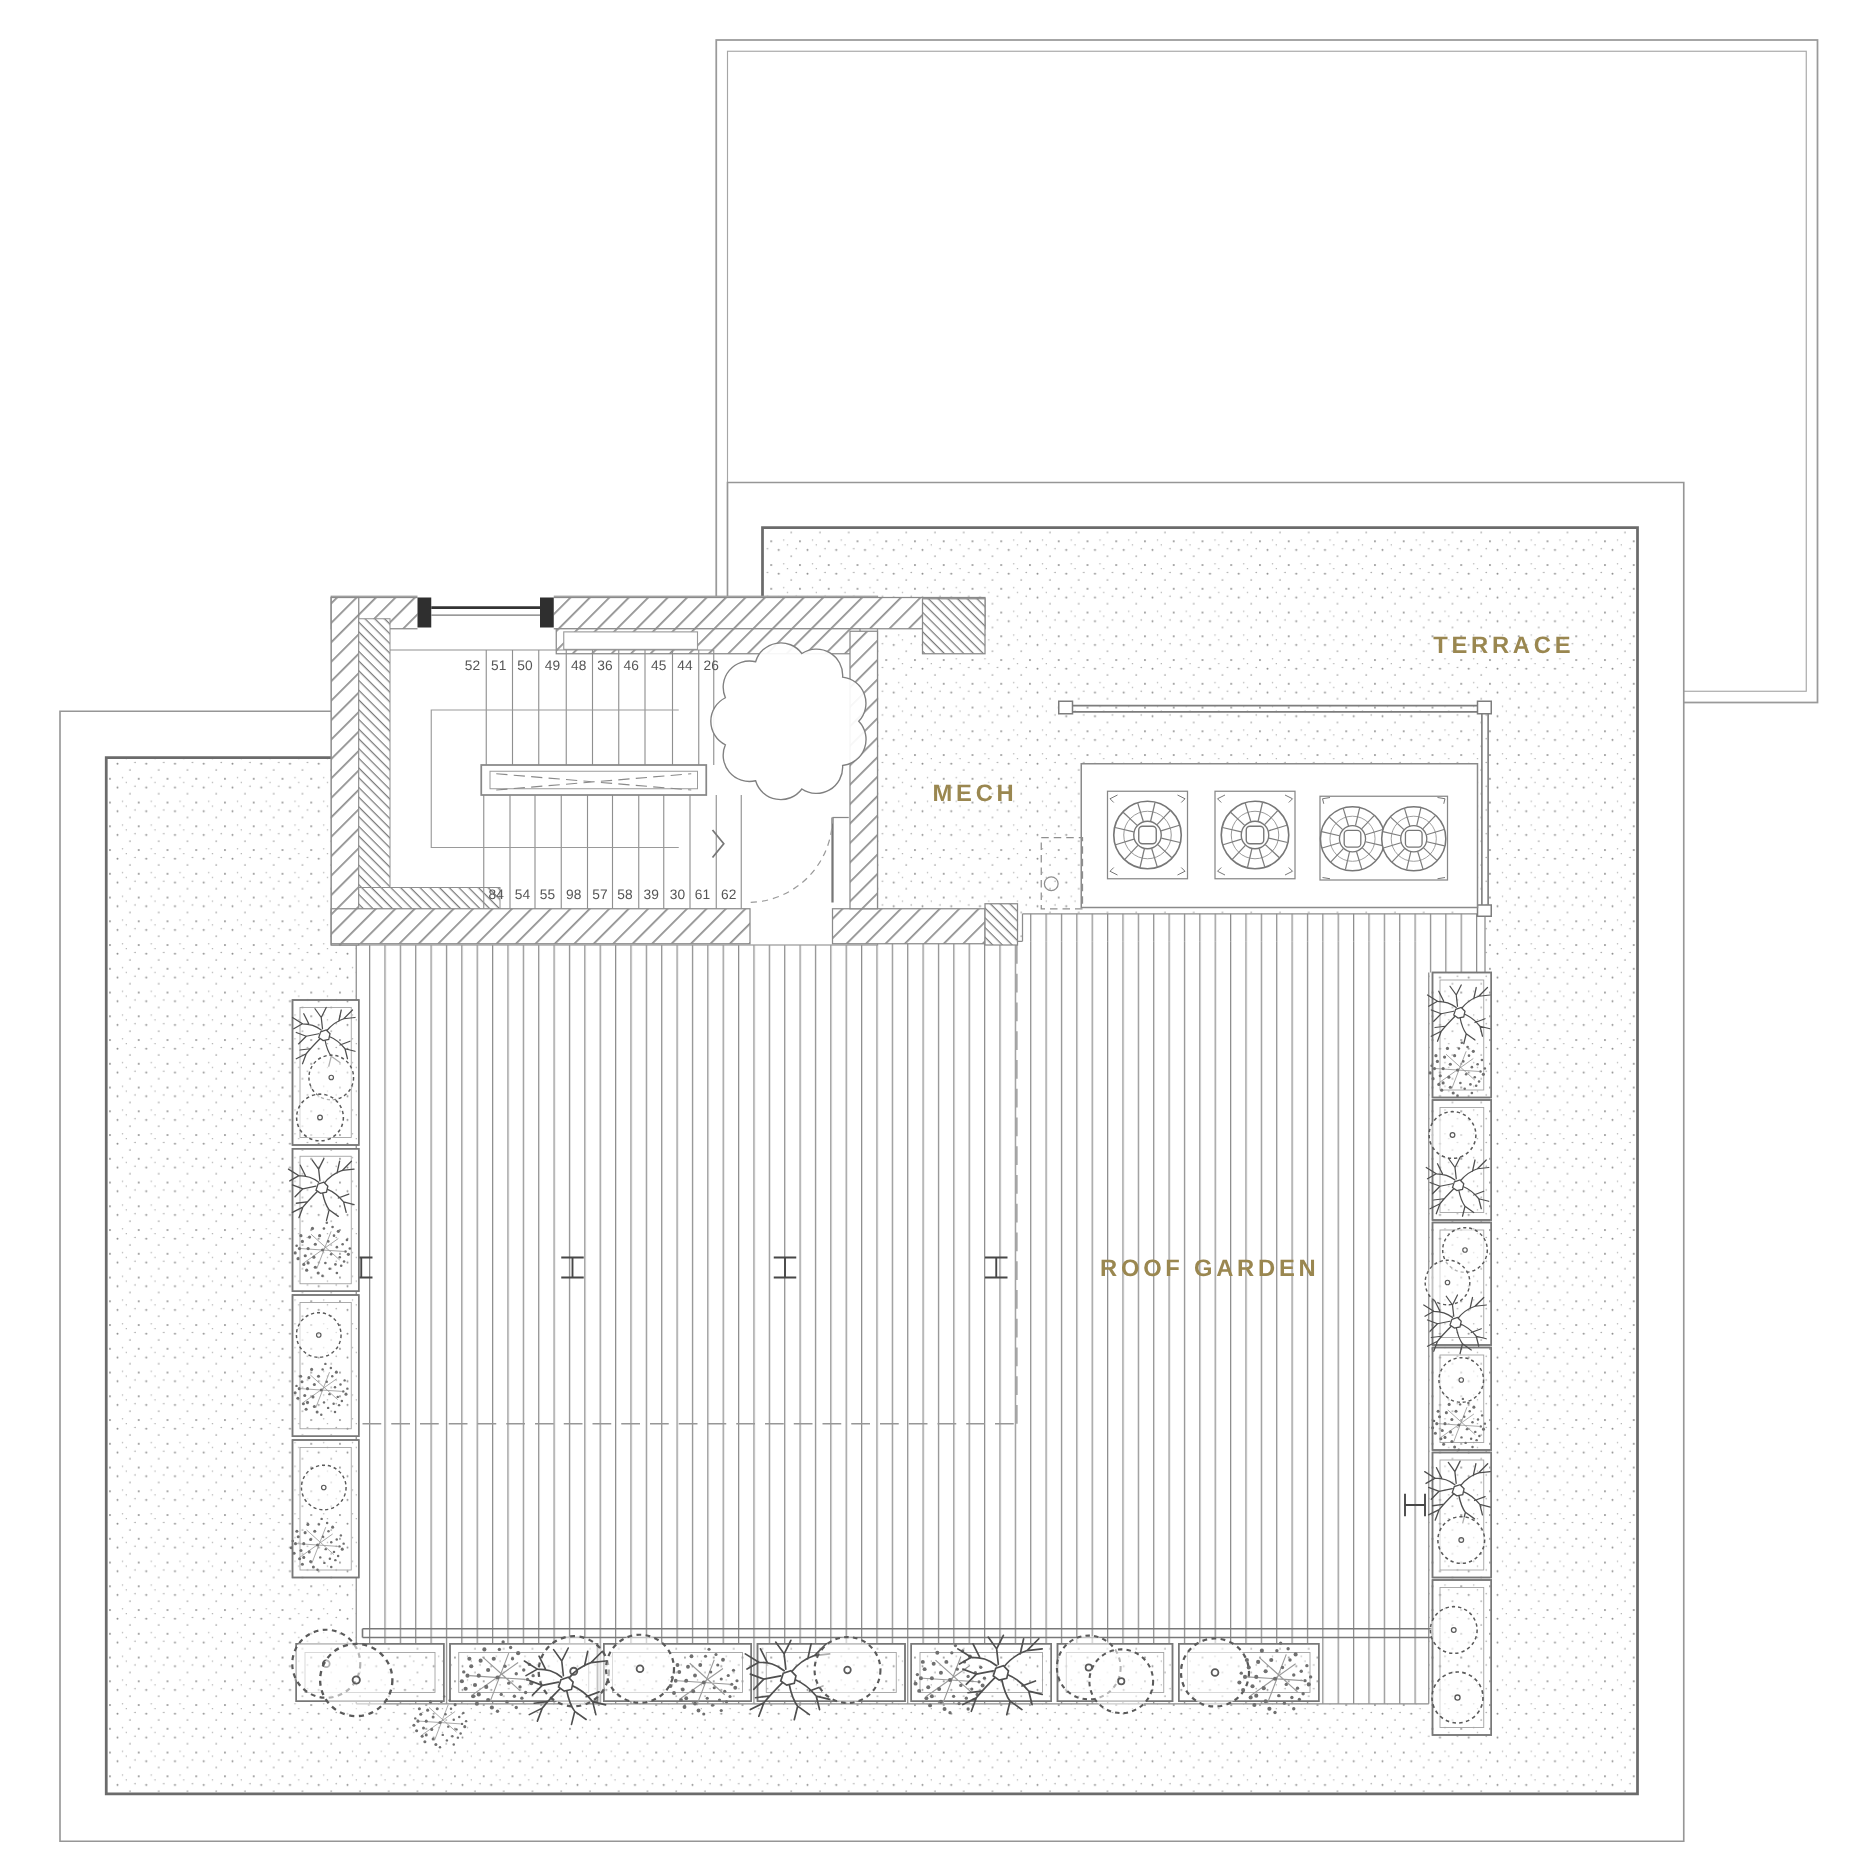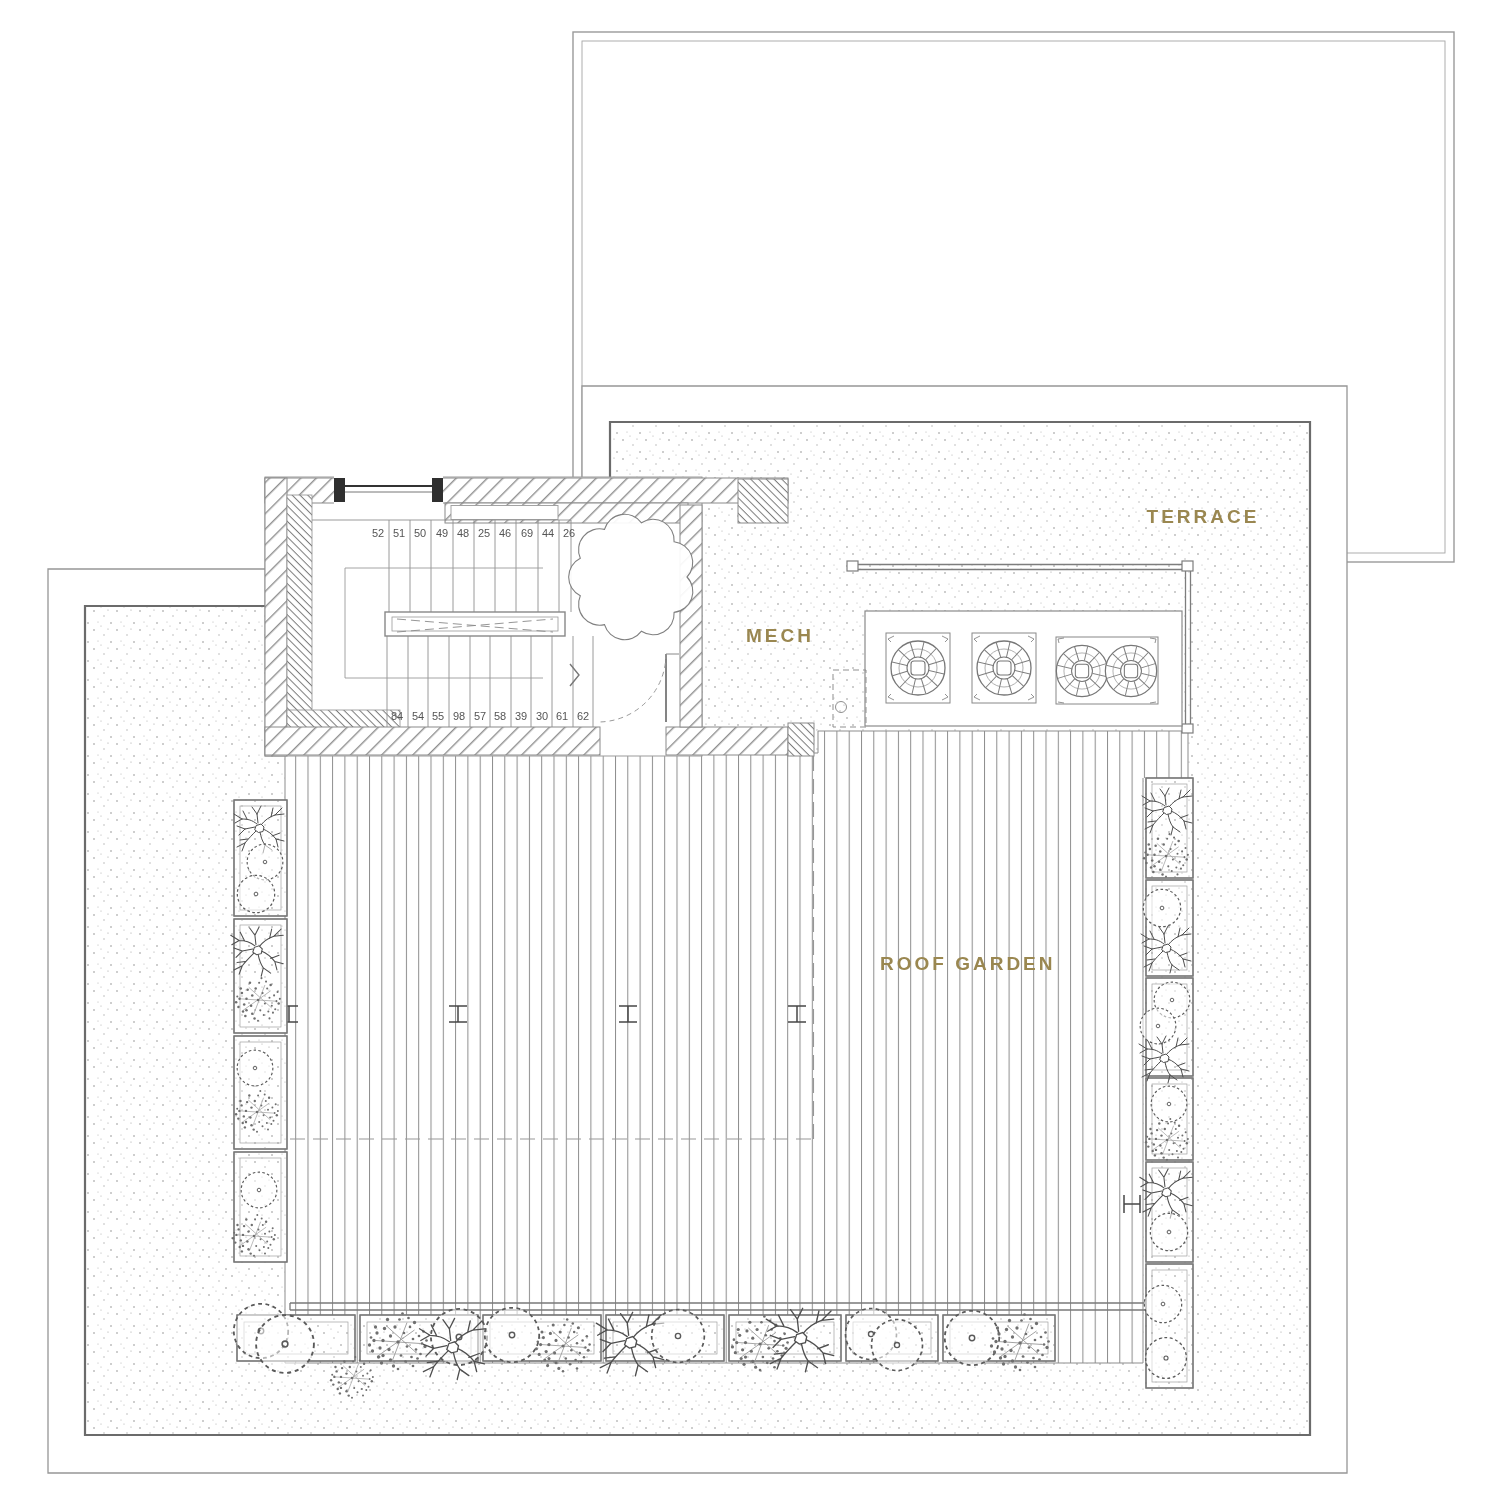--- a/index.html
+++ b/index.html
@@ -3,21 +3,21 @@
 <meta charset="utf-8">
 <style>
   html,body{margin:0;padding:0;background:#fff;}
   .canvas{position:relative;width:1500px;height:1500px;background:#fff;overflow:hidden;
           font-family:"Liberation Sans", sans-serif;}
   .canvas svg{position:absolute;left:0;top:0;}
   .label{position:absolute;color:#9a8750;font-weight:700;font-size:19px;letter-spacing:3px;
          text-align:center;white-space:nowrap;}
   .label.terrace{left:1128px;top:506px;width:150px;}
   .label.mech{left:730px;top:625px;width:100px;}
-  .label.garden{left:880px;top:953px;width:170px;}
+  .label.garden{left:880px;top:1005px;width:170px;}
   .stair-num{position:absolute;transform:translate(-50%,-50%);font-size:11px;color:#555;}
 </style>
 </head>
 <body>
 
 <div class="canvas">
 
 <svg width="1500" height="1500" viewBox="0 0 1500 1500">
 <defs>
 
@@ -423,23 +423,23 @@
 <div class="label terrace">TERRACE</div>
 <div class="label mech">MECH</div>
 <div class="label garden">ROOF GARDEN</div>
 
 <div>
   <span class="stair-num" style="left:378px;top:533px">52</span>
   <span class="stair-num" style="left:399px;top:533px">51</span>
   <span class="stair-num" style="left:420px;top:533px">50</span>
   <span class="stair-num" style="left:442px;top:533px">49</span>
   <span class="stair-num" style="left:463px;top:533px">48</span>
-  <span class="stair-num" style="left:484px;top:533px">25</span>
+  <span class="stair-num" style="left:484px;top:533px">36</span>
   <span class="stair-num" style="left:505px;top:533px">46</span>
-  <span class="stair-num" style="left:527px;top:533px">69</span>
+  <span class="stair-num" style="left:527px;top:533px">45</span>
   <span class="stair-num" style="left:548px;top:533px">44</span>
   <span class="stair-num" style="left:569px;top:533px">26</span>
 </div>
 <div>
   <span class="stair-num" style="left:397px;top:716px">84</span>
   <span class="stair-num" style="left:418px;top:716px">54</span>
   <span class="stair-num" style="left:438px;top:716px">55</span>
   <span class="stair-num" style="left:459px;top:716px">98</span>
   <span class="stair-num" style="left:480px;top:716px">57</span>
   <span class="stair-num" style="left:500px;top:716px">58</span>

